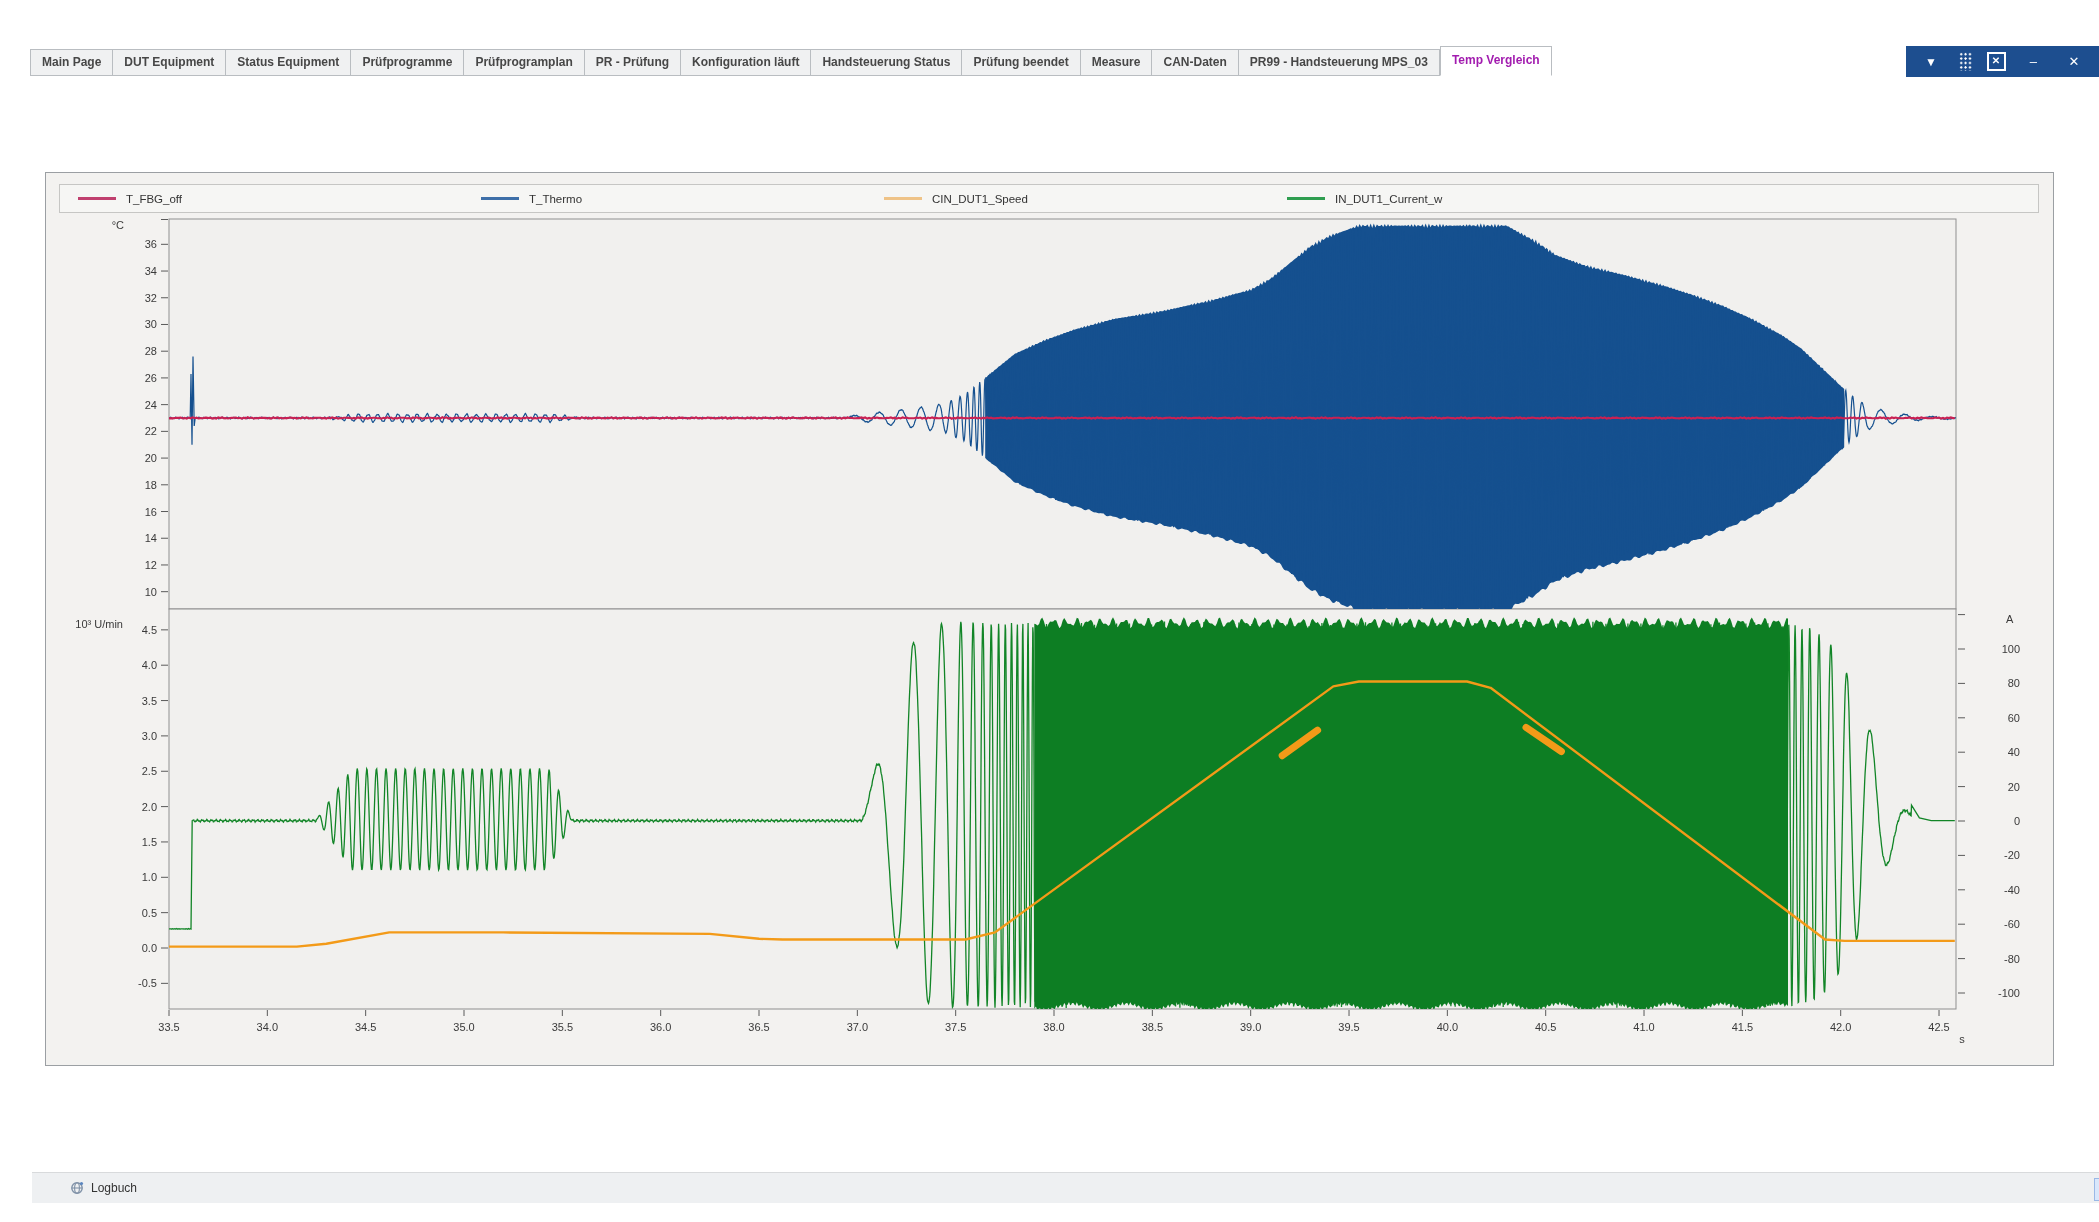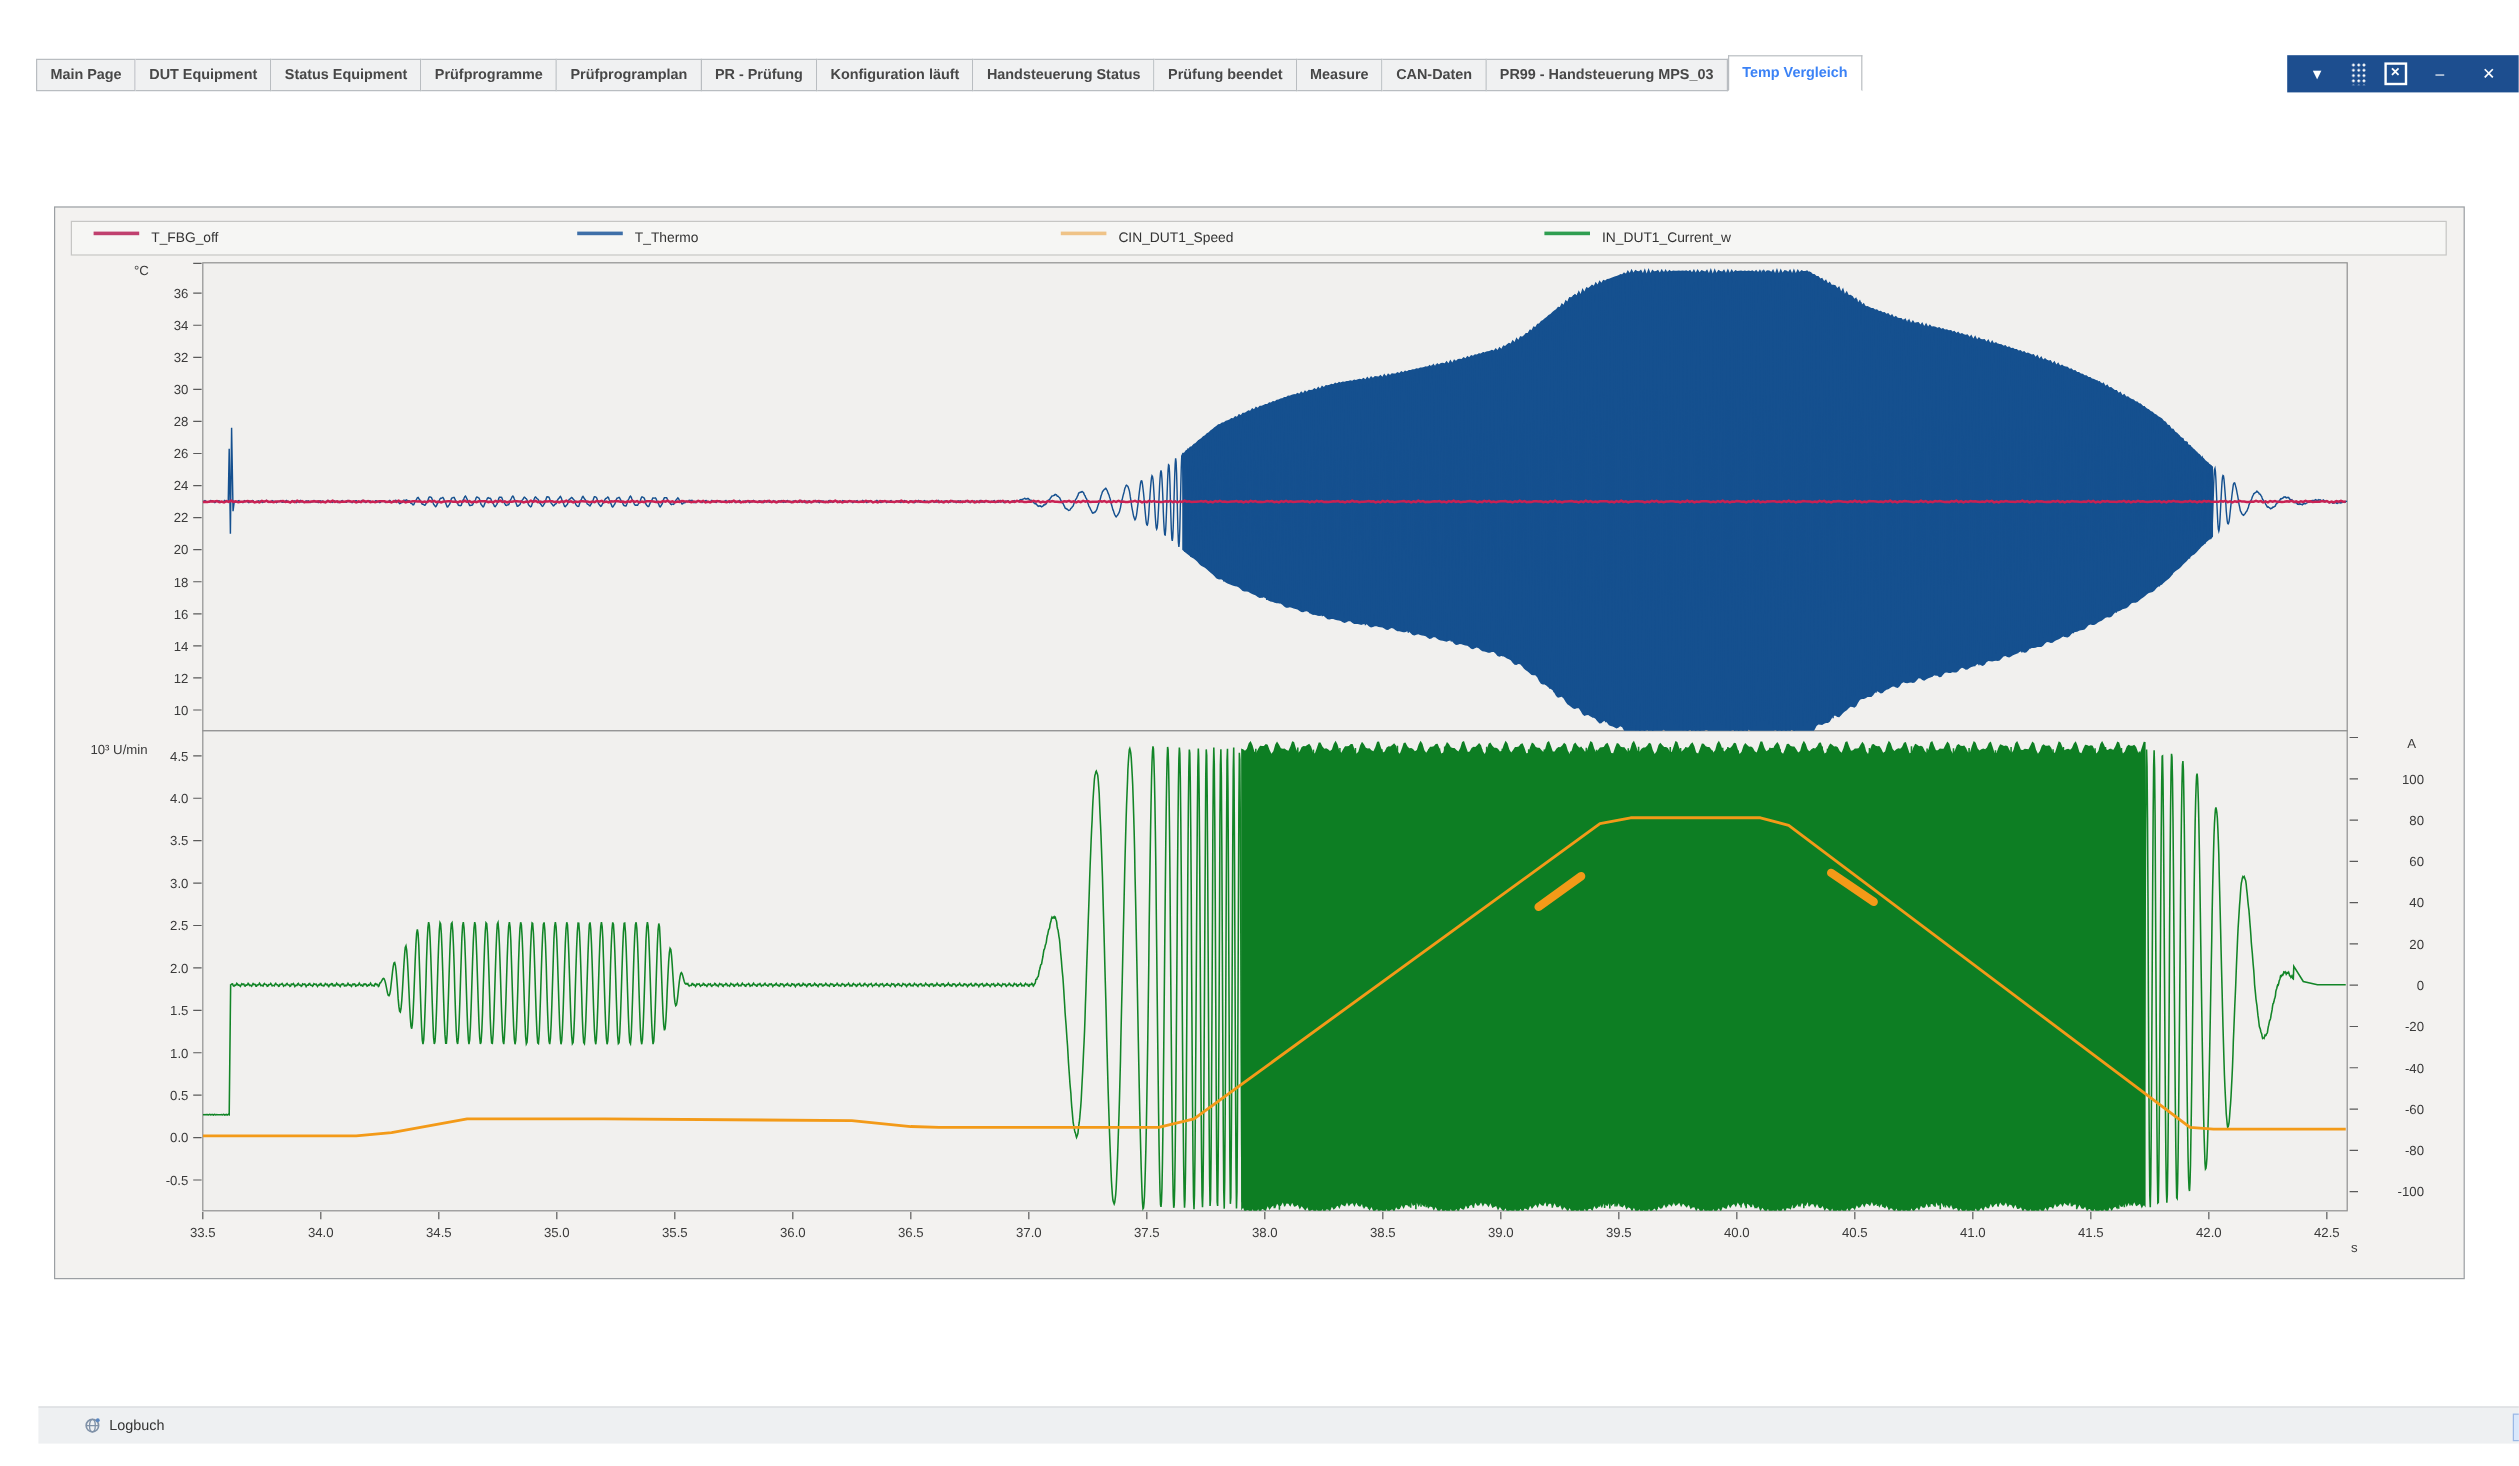--- a/index.html
+++ b/index.html
@@ -3,36 +3,36 @@
 <meta charset="utf-8">
 <style>
   html,body{margin:0;padding:0;}
   body{width:2099px;height:1222px;background:#ffffff;font-family:"Liberation Sans",sans-serif;position:relative;overflow:hidden;}
 
   
   .tabbar{position:absolute;left:30px;top:46px;height:30px;display:flex;align-items:flex-end;z-index:3;font-weight:bold;}
   .tab{height:25px;line-height:25px;padding:0 11px;font-size:12px;color:#474747;background:#f0f1f2;
        border:1px solid #b9bdc1;border-left-width:0;white-space:nowrap;cursor:default;}
   .tab:first-child{border-left-width:1px;}
-  .tab.active{background:#ffffff;border-left-width:1px;border-bottom-color:#ffffff;height:28px;line-height:26px;color:#3b82f6;margin-top:16px;}
+  .tab.active{background:#ffffff;border-left-width:1px;border-bottom-color:#ffffff;height:28px;line-height:26px;color:#a21caf;margin-top:16px;}
 
   
   .controls{position:absolute;right:0;top:46px;width:193px;height:31px;background:#1d4e8f;display:flex;
             align-items:center;justify-content:space-between;padding:0 12px;box-sizing:border-box;color:#fff;z-index:3;}
   .ctl{font-size:13px;width:26px;text-align:center;cursor:default;user-select:none;}
   .tri{font-size:12px;}
   .dots{width:13px;height:19px;background-image:radial-gradient(circle,#ffffff 1px,rgba(255,255,255,0) 1.3px);
         background-size:4.4px 4.4px;}
   .boxx{width:15px;height:15px;border:2px solid #ffffff;font-size:10px;line-height:14px;text-align:center;font-weight:bold;}
 
   
   .panel{position:absolute;left:45px;top:172px;width:2007px;height:892px;background:#f3f2f0;border:1px solid #9b9fa3;}
   .legend{position:absolute;left:13px;top:11px;width:1978px;height:27px;background:#f6f6f4;border:1px solid #c6c6c4;
           display:flex;align-items:center;}
-  .legend-item{display:flex;width:403px;padding-left:18px;box-sizing:border-box;
+  .legend-item{display:flex;align-items:center;width:403px;padding-left:18px;box-sizing:border-box;
                font-size:11.5px;color:#333;}
   .legend-swatch{width:38px;height:3px;margin-right:10px;flex:0 0 auto;}
   svg.plot{position:absolute;left:0;top:0;}
 
   
   .statusbar{position:absolute;left:0;top:1172px;width:2099px;height:31px;background:#eef0f2;border-top:1px solid #d8dadc;
              display:flex;align-items:center;box-sizing:border-box;margin-left:32px;}
   .status-left{display:flex;align-items:center;margin-left:38px;gap:7px;font-size:12px;color:#333;}
   .chevbox{position:absolute;right:14px;top:5px;width:21px;height:21px;background:#d9e7fb;border:1px solid #9ab8e6;
            display:flex;align-items:center;justify-content:center;cursor:default;}

